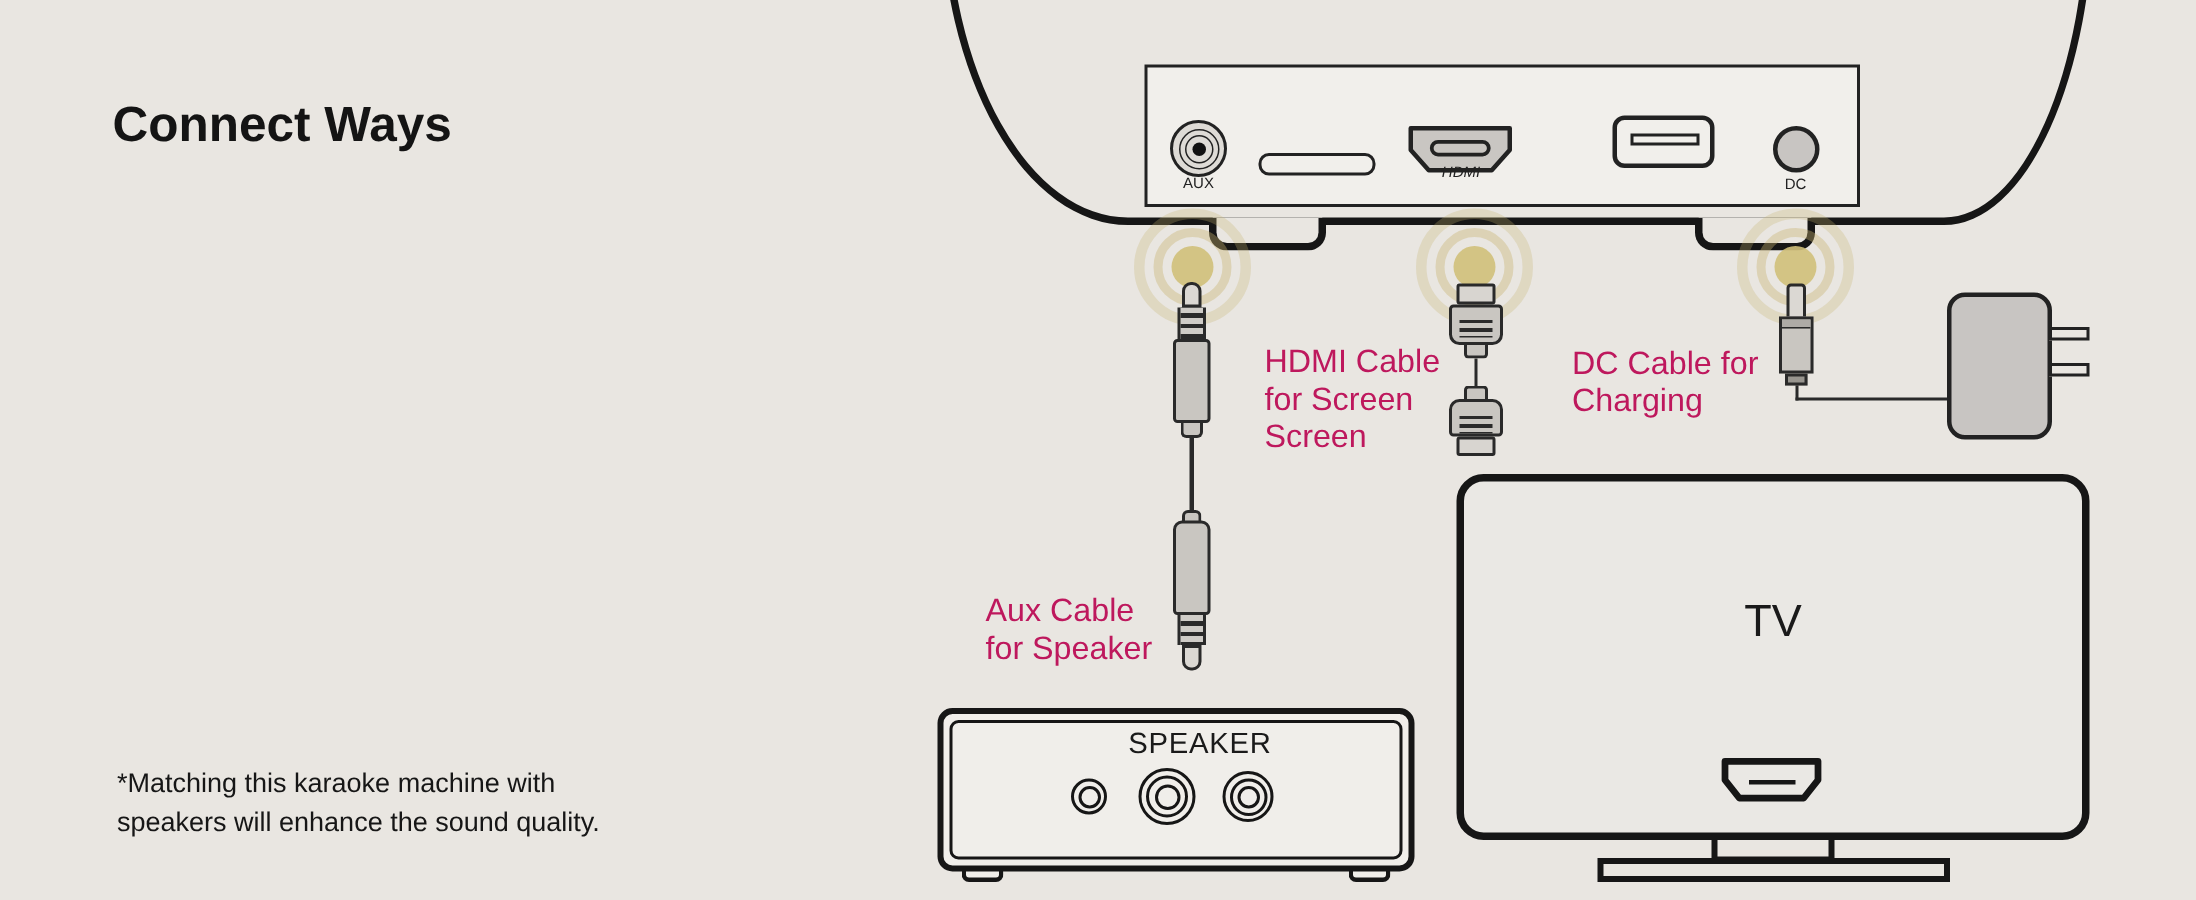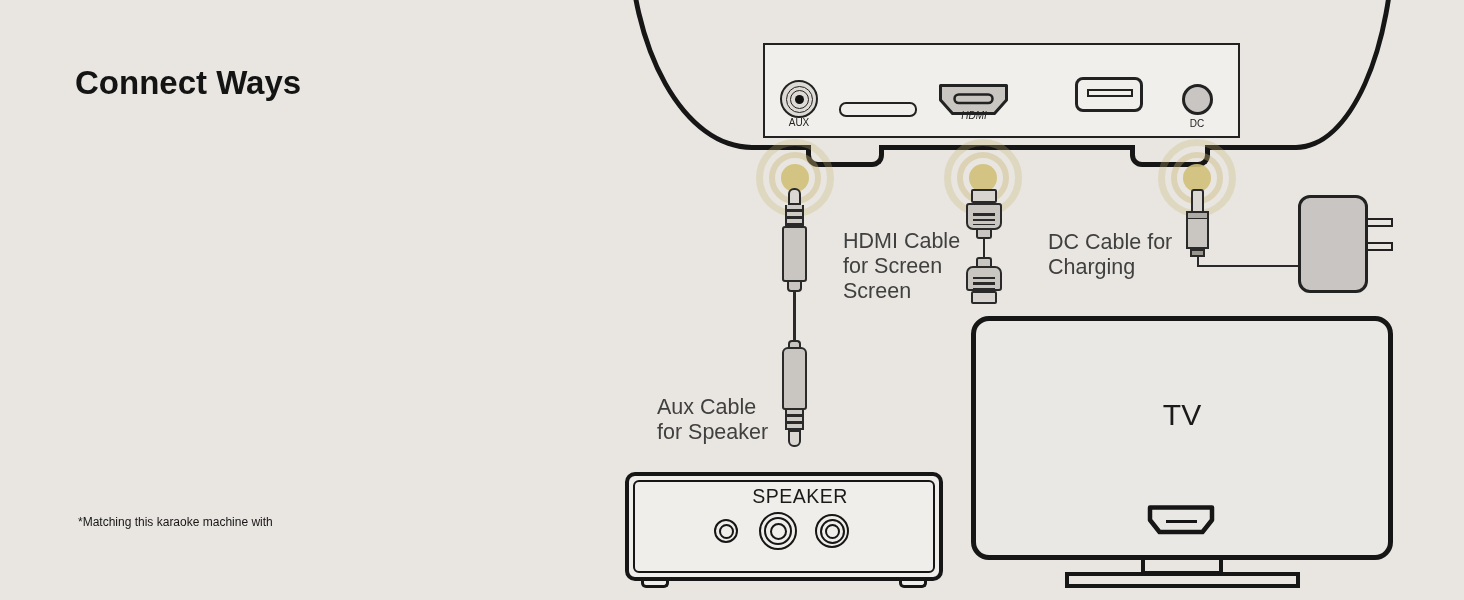--- a/index.html
+++ b/index.html
@@ -5,21 +5,21 @@
   html,body{margin:0;padding:0;}
   .canvas{
     position:relative; width:1464px; height:600px; overflow:hidden;
     background:#e9e6e1; font-family:"Liberation Sans", sans-serif; color:#1a1a1a;
   }
   .canvas *, .canvas *::before, .canvas *::after{ box-sizing:border-box; }
   .abs{ position:absolute; }
 
   
   .page-title{ left:75px; top:64px; font-size:33px; font-weight:700; letter-spacing:0px; color:#141414; z-index:8;}
-  .footnote{ left:78px; top:509px; font-size:12px; line-height:26px; color:#161616; z-index:8;}
+  .footnote{ left:78px; top:509px; font-size:18px; line-height:26px; color:#161616; z-index:8;}
 
   
   .machine-outline{
     left:627px; top:-160px; width:769px; height:310px;
     border:5px solid #161616;
     border-radius:0 0 100px 125px / 0 0 220px 220px;
     z-index:2;
   }
   .machine-foot{
     border:5px solid #161616; border-top:none;
@@ -78,21 +78,21 @@
   .dc-tip{ left:1191px; top:189px; width:13px; height:24px; background:#dbd8d3; border:2px solid #2a2a2a; border-radius:3px 3px 0 0; z-index:7;}
   .dc-body{ left:1186px; top:211px; width:23px; height:38px; z-index:7;}
   .dc-band{ position:absolute; left:0; right:0; top:0; height:6px; background:#aeaba6; border-bottom:1.5px solid #2a2a2a;}
   .dc-cap{ left:1190px; top:249px; width:15px; height:8px; background:#98958f; border:2px solid #2a2a2a; z-index:7;}
 
   
   .power-adapter{ left:1298px; top:195px; width:70px; height:98px; background:#c8c5c2; border:3px solid #222; border-radius:12px; z-index:5;}
   .prong{ width:27px; height:9px; background:#e9e6e1; border:2.5px solid #222; z-index:5; position:absolute;}
 
   
-  .cable-label{ font-size:21.5px; line-height:25px; color:#404040; z-index:8; }
+  .cable-label{ font-size:21.5px; line-height:25px; color:#be185d; z-index:8; }
 
   
   .tv-frame{ left:971px; top:316px; width:422px; height:244px; border:5px solid #161616; border-radius:18px; background:#eae8e4; z-index:4;}
   .tv-label{ left:971px; top:398px; width:422px; text-align:center; font-size:30px; color:#1a1a1a; z-index:5;}
   .tv-socket{ left:1147px; top:505px; z-index:5;}
   .tv-stand-neck{ left:1141px; top:556px; width:82px; height:19px; border:4px solid #161616; background:#e9e6e1; z-index:3;}
   .tv-stand-base{ left:1065px; top:572px; width:235px; height:16px; border:4px solid #161616; background:#e9e6e1; z-index:4;}
 
   
   .speaker-box{ left:625px; top:472px; width:318px; height:109px; border:4px solid #161616; border-radius:10px; background:#f0eeea; z-index:4;}
@@ -238,15 +238,16 @@
       </div>
   </div>
   <div class="abs ring spk-ring speaker-circles" style="left:815px; top:514px; width:34px; height:34px;">
     <div class="ring spk-ring" style="width:25px; height:25px;">
         <div class="ring spk-ring" style="width:15px; height:15px;"></div>
       </div>
   </div>
 
   <div class="abs footnote">
     <div>*Matching this karaoke machine with</div>
+    <div>speakers will enhance the sound quality.</div>
   </div>
 
 </div>
 
 </body></html>

